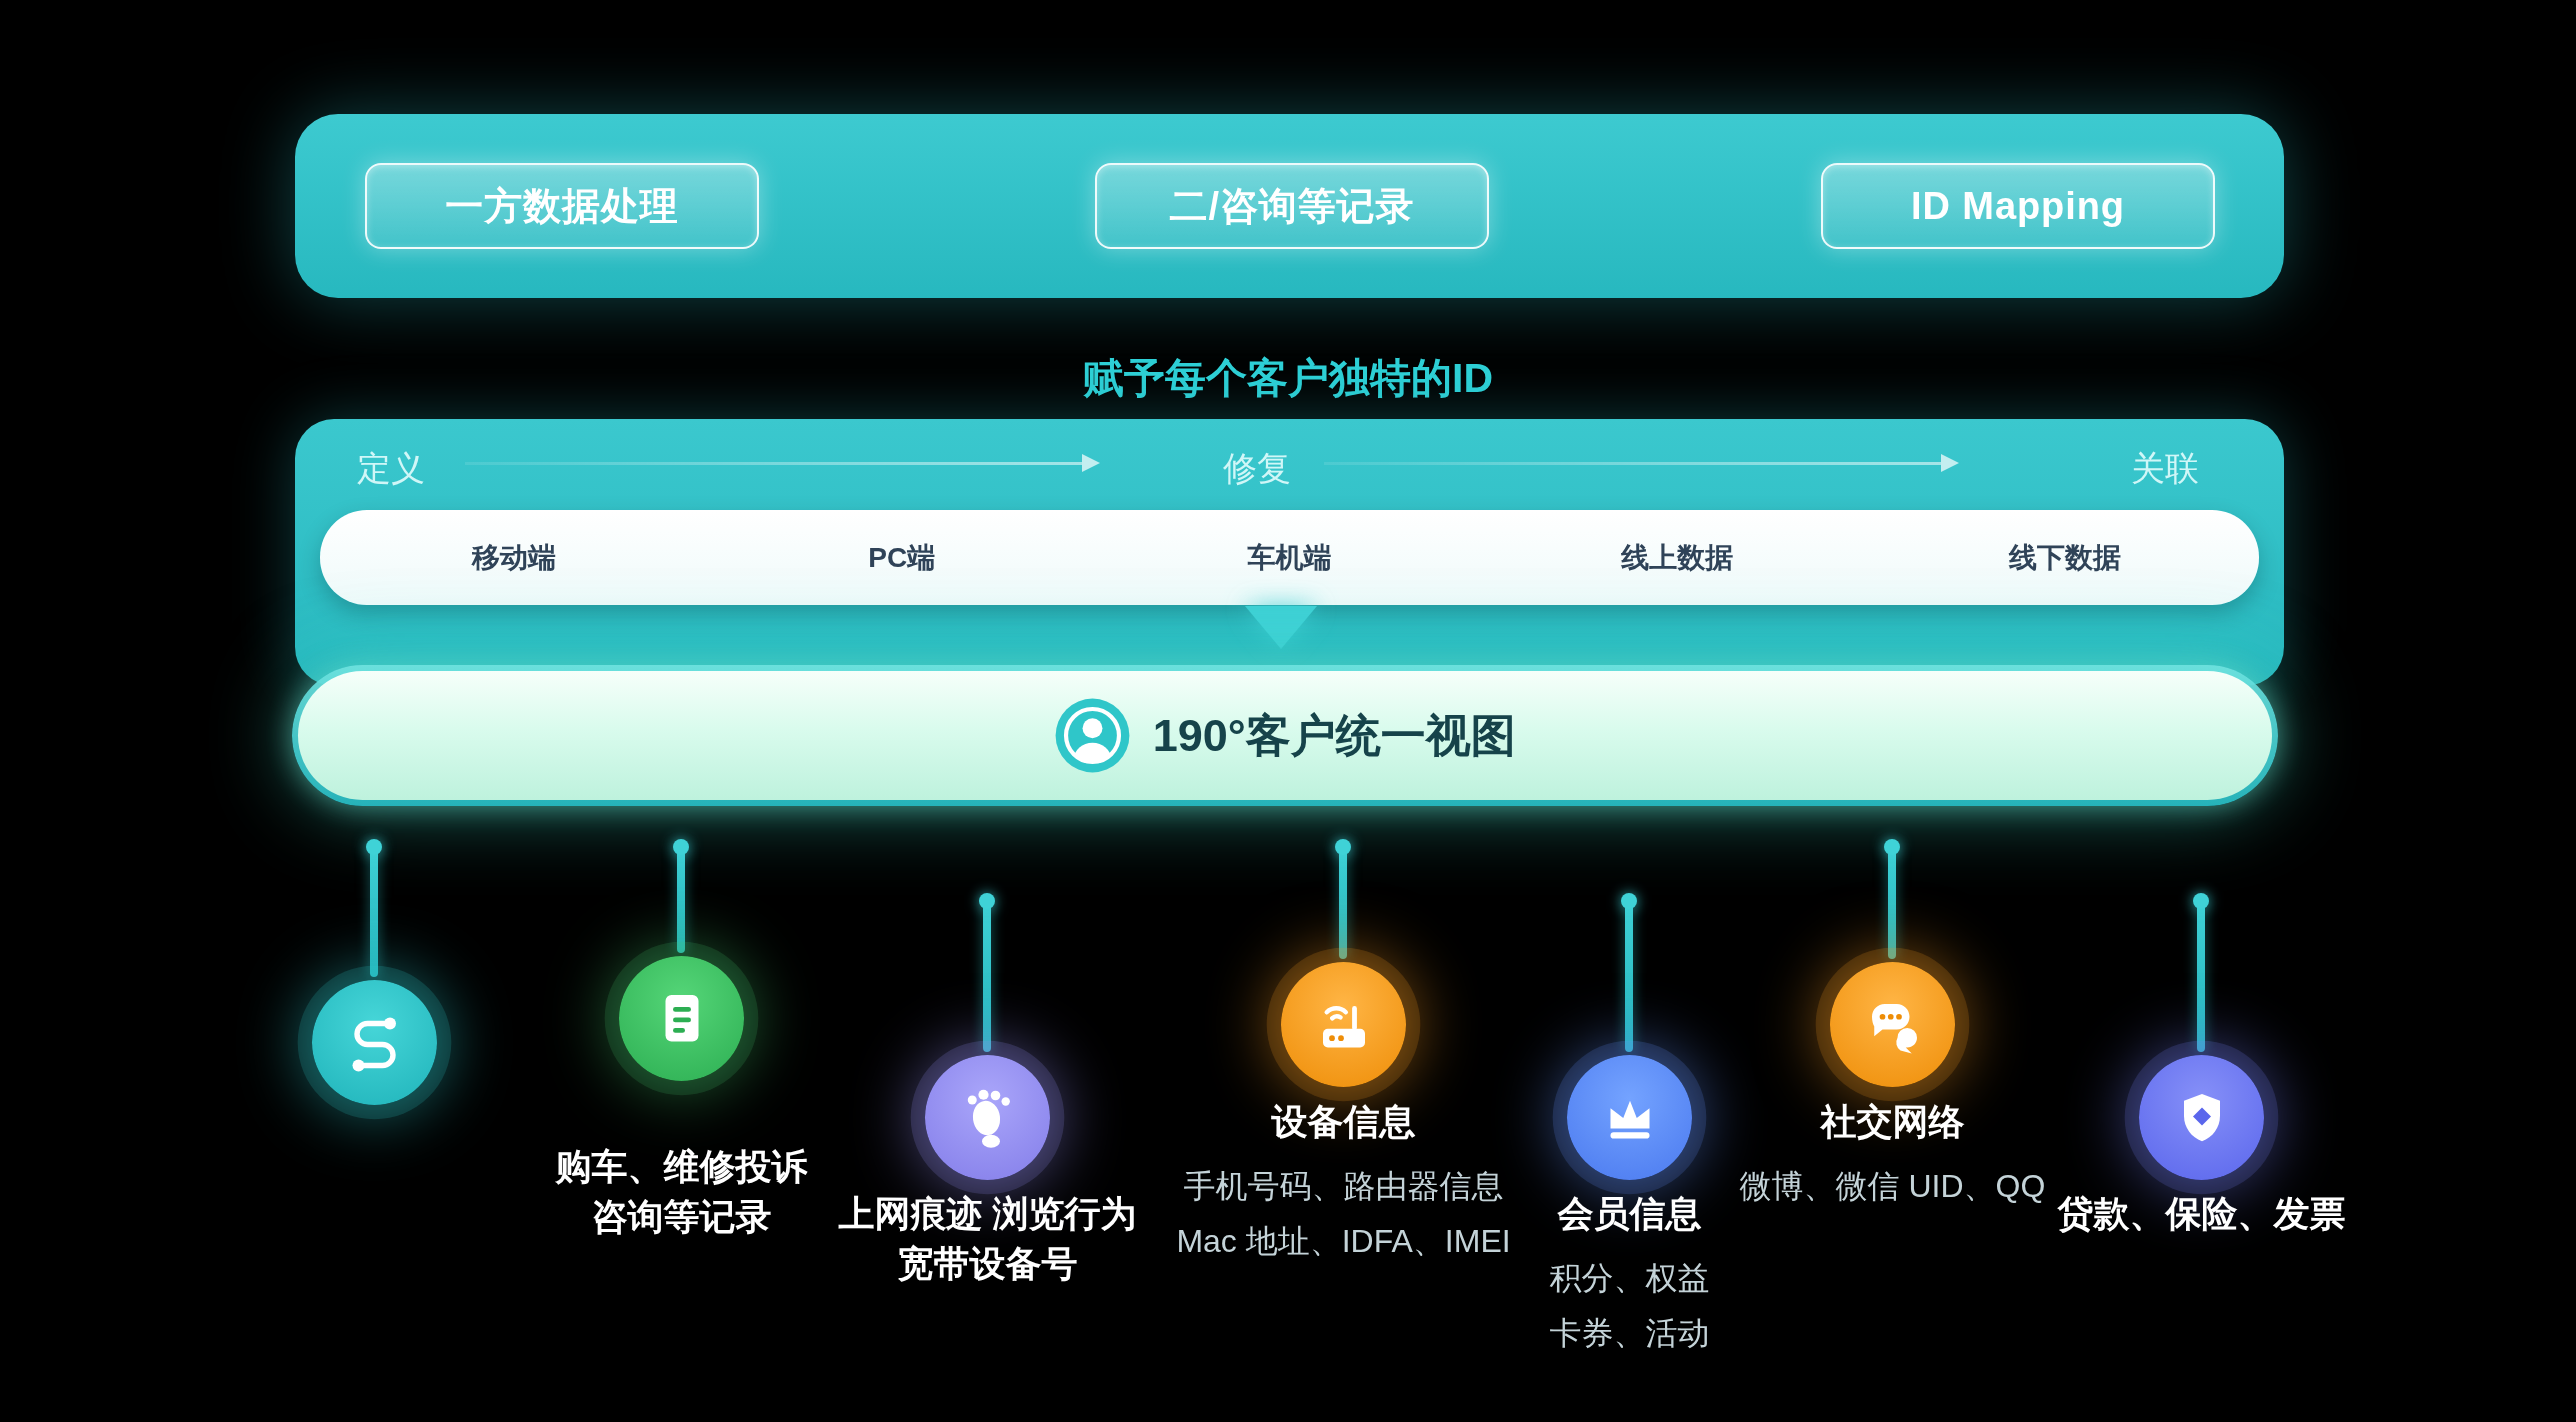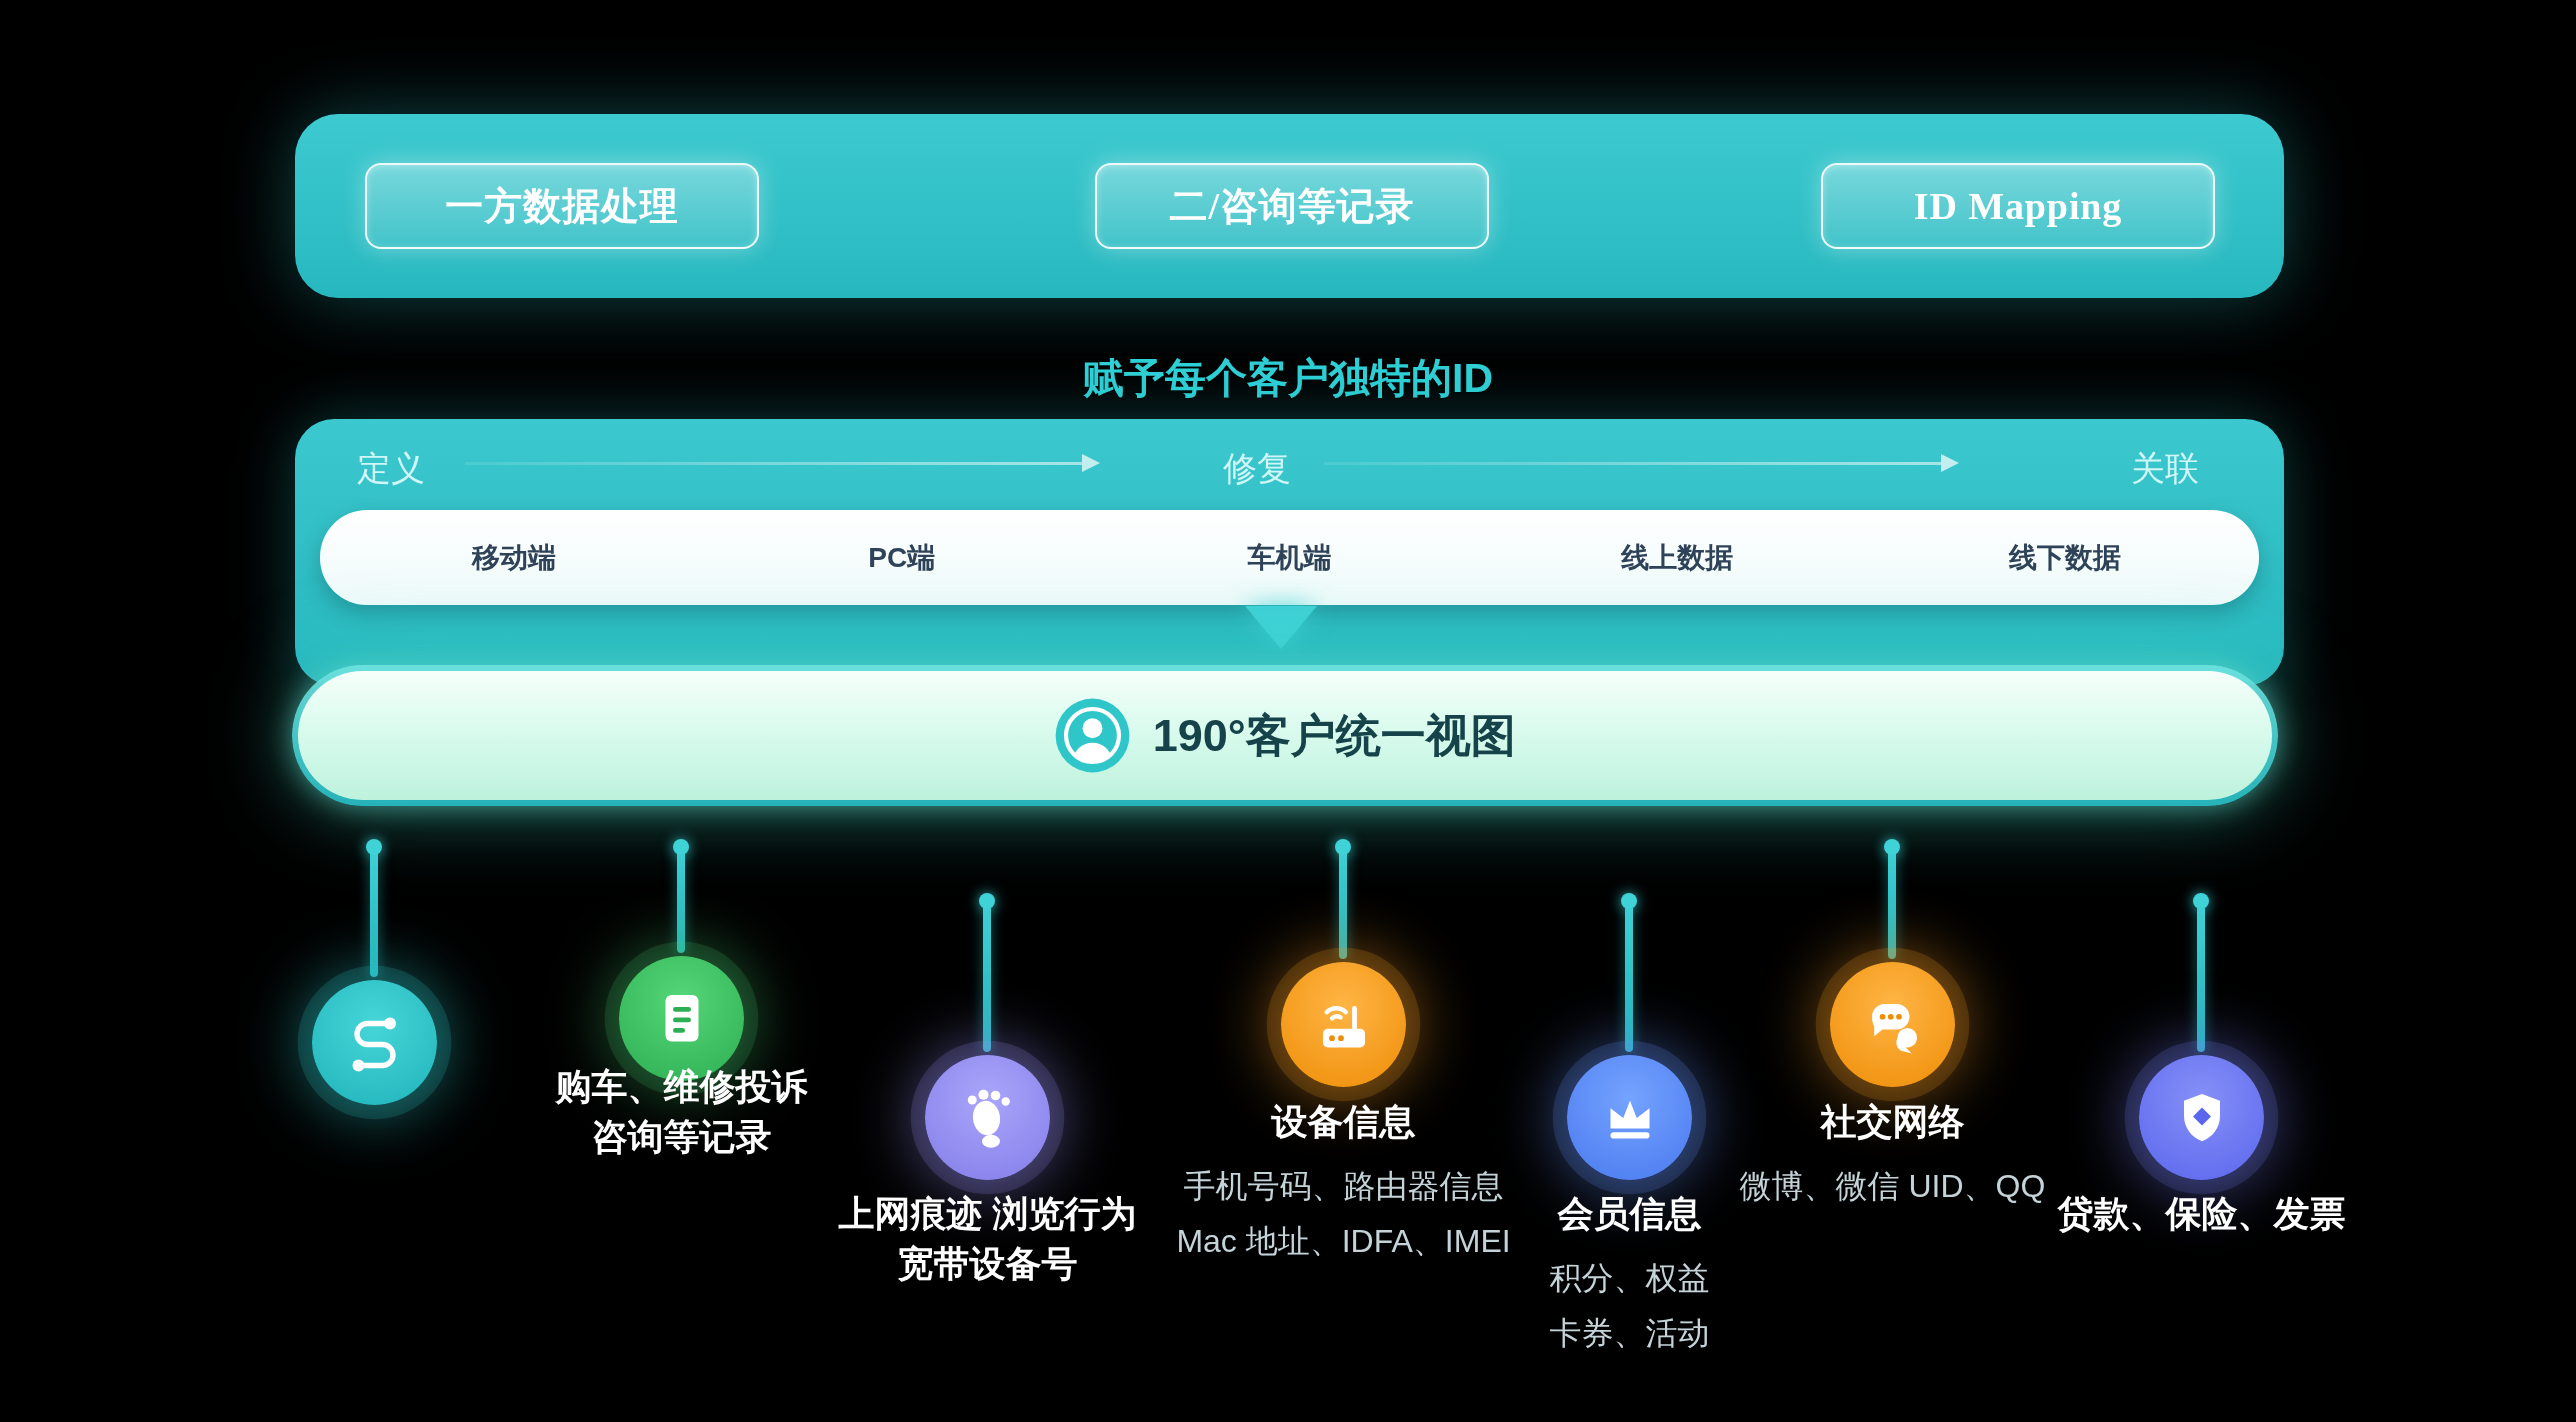--- a/index.html
+++ b/index.html
@@ -9,21 +9,21 @@
 
   
   .top-bar{position:absolute;left:295px;top:114px;width:1989px;height:184px;border-radius:43px;
     background:linear-gradient(180deg,#3dcad0,#27b8bf);
     box-shadow:0 0 72px rgba(45,198,204,.35), 0 27px 63px rgba(0,0,0,.55);}
   .pill{position:absolute;top:49px;width:394px;height:86px;border-radius:16px;
     display:flex;align-items:center;justify-content:center;
     background:linear-gradient(180deg,rgba(255,255,255,.32),rgba(255,255,255,.10));
     border:2.7px solid rgba(255,255,255,.9);
     box-shadow:0 0 23px rgba(255,255,255,.35), inset 0 1.8px 7.2px rgba(255,255,255,.35);
-    color:#fff;font-size:38px;font-weight:700;letter-spacing:0.9px;cursor:pointer;font-family:Liberation Serif, serif;}
+    color:#fff;font-size:38px;font-weight:700;letter-spacing:0.9px;cursor:pointer;}
 
   .subtitle{position:absolute;left:0;top:351px;width:2576px;text-align:center;
     color:#2ed0d6;font-size:41px;font-weight:700;}
 
   
   .pipeline{position:absolute;left:295px;top:419px;width:1989px;height:267px;border-radius:39px;
     background:linear-gradient(180deg,#3bc8ce,#27b7be);
     box-shadow:0 0 63px rgba(45,198,204,.3), 0 23px 54px rgba(0,0,0,.5);}
   .stage{position:absolute;top:27px;transform:translateX(-50%);
     color:rgba(235,255,255,.85);font-size:34px;font-weight:500;}
@@ -199,21 +199,21 @@
   </div>
 
   <div class="src-icon c-indigo" style="left:2139px;top:1055px">
     <svg viewBox="0 0 48 48">
       <path d="M24 8 l12 4.5 v10 c0 8-5 14.5-12 17 -7-2.5-12-9-12-17 v-10 Z" fill="#fff"></path>
       <path d="M24 17 l6 6 -6 6 -6-6 Z" fill="#5a66ec"></path>
     </svg>
   </div>
 
 
-  <div class="src-label" style="left:431px;top:1062px">
+  <div class="src-label" style="left:431px;top:1142px">
     <div class="t">购车、维修投诉</div>
     <div class="t">咨询等记录</div>
   </div>
 
   <div class="src-label" style="left:737px;top:1189px">
     <div class="t">上网痕迹 浏览行为</div>
     <div class="t">宽带设备号</div>
   </div>
 
   <div class="src-label" style="left:1093px;top:1097px">

